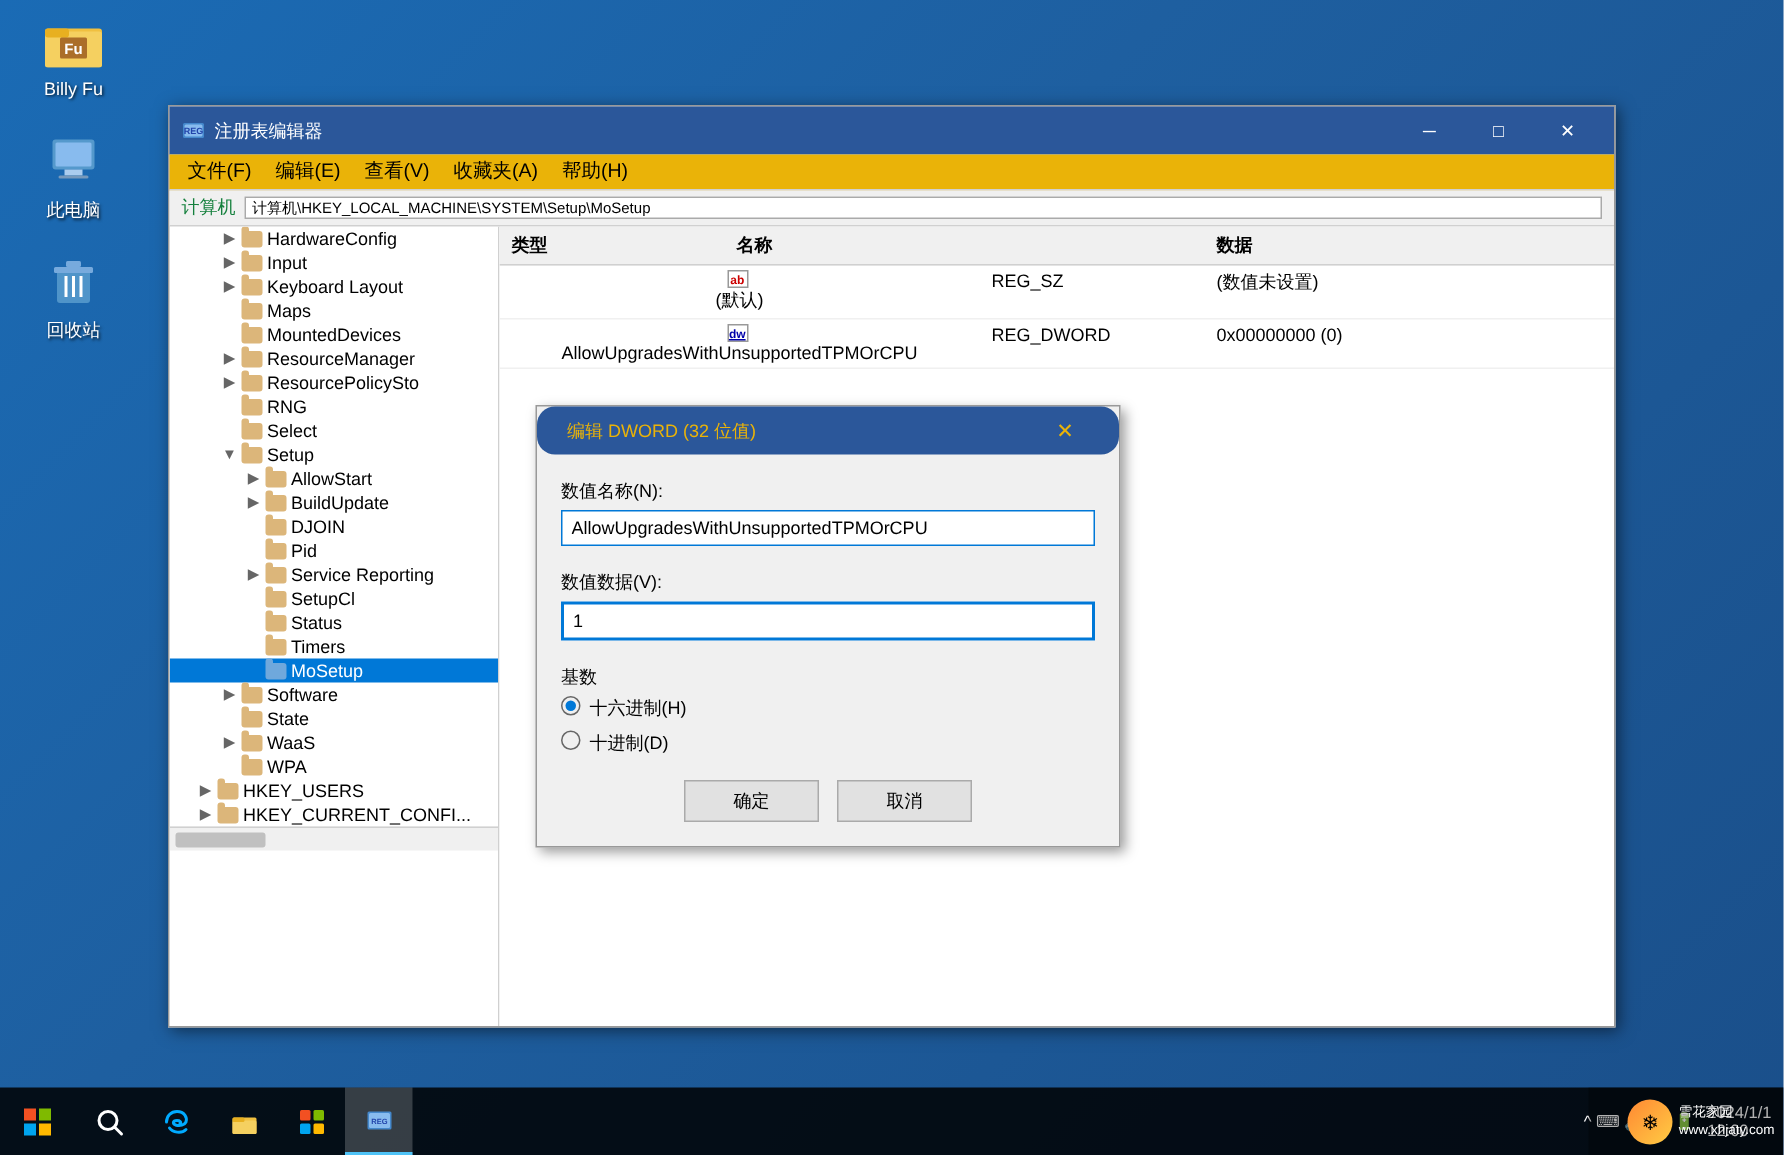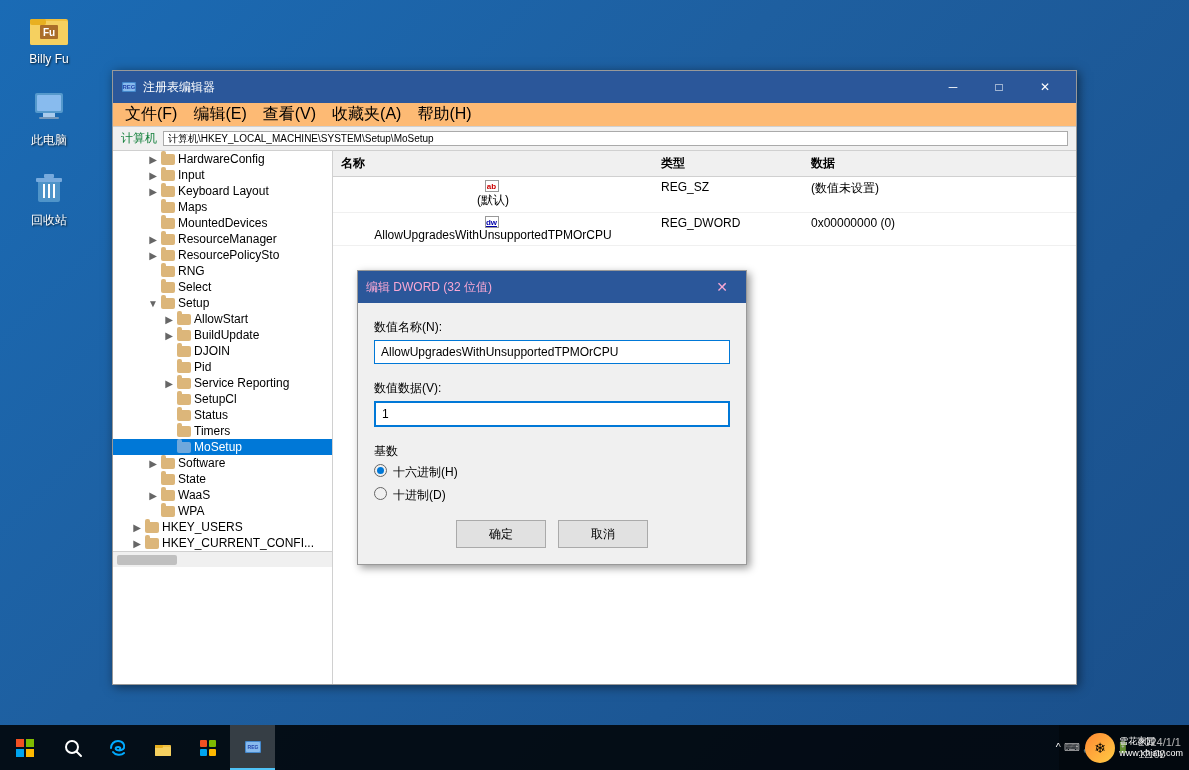--- a/index.html
+++ b/index.html
@@ -118,25 +118,25 @@
       display: flex;
       align-items: center;
       justify-content: center;
       font-size: 12px;
       cursor: pointer;
       color: white;
     }
 
     .window-menubar {
       height: 24px;
-      background: #fdba74;
-      display: flex;
-      align-items: center;
+      background: #eab308;
+      display: flex;
+      align-items: flex-start;
       padding: 0 4px;
-      font-size: 16px;
+      font-size: 13px;
       border-bottom: 1px solid #d0d0d0;
       flex-shrink: 0;
     }
     .menu-item {
       padding: 2px 8px;
       cursor: pointer;
     }
 
     .window-addressbar {
       height: 24px;
@@ -225,23 +225,24 @@
       width: 390px;
       background: #f0f0f0;
       border: 1px solid #999;
       box-shadow: 3px 3px 8px rgba(0,0,0,0.4);
     }
     .dialog-titlebar {
       height: 32px;
       background: #2b579a;
       display: flex;
       align-items: center;
-      padding: 0 8px;
-      color: #f9a8d4;
-      font-size: 12px;
+      padding: 0 20px;
+      color: #eab308;
+      font-size: 12px;
+      border-radius: 12px;
     }
     .dialog-close {
       margin-left: auto;
       width: 32px;
       height: 32px;
       display: flex;
       align-items: center;
       justify-content: center;
       cursor: pointer;
       font-size: 14px;
@@ -580,22 +581,22 @@
         <span>HKEY_CURRENT_CONFI...</span>
       </div>
 
       <div class="bottom-scrollbar">
         <div class="h-scroll-thumb"></div>
       </div>
     </div>
 
     <div class="content-panel">
       <div class="content-header">
+        <div class="col col-type">类型</div>
         <div class="col col-name">名称</div>
-        <div class="col col-type">类型</div>
         <div class="col col-data">数据</div>
       </div>
 
       <div class="content-row">
         <div class="col col-name" style="display:flex;align-items:center;">
           <span class="value-icon">ab</span>
           <span>(默认)</span>
         </div>
         <div class="col col-type">REG_SZ</div>
         <div class="col col-data">(数值未设置)</div>

